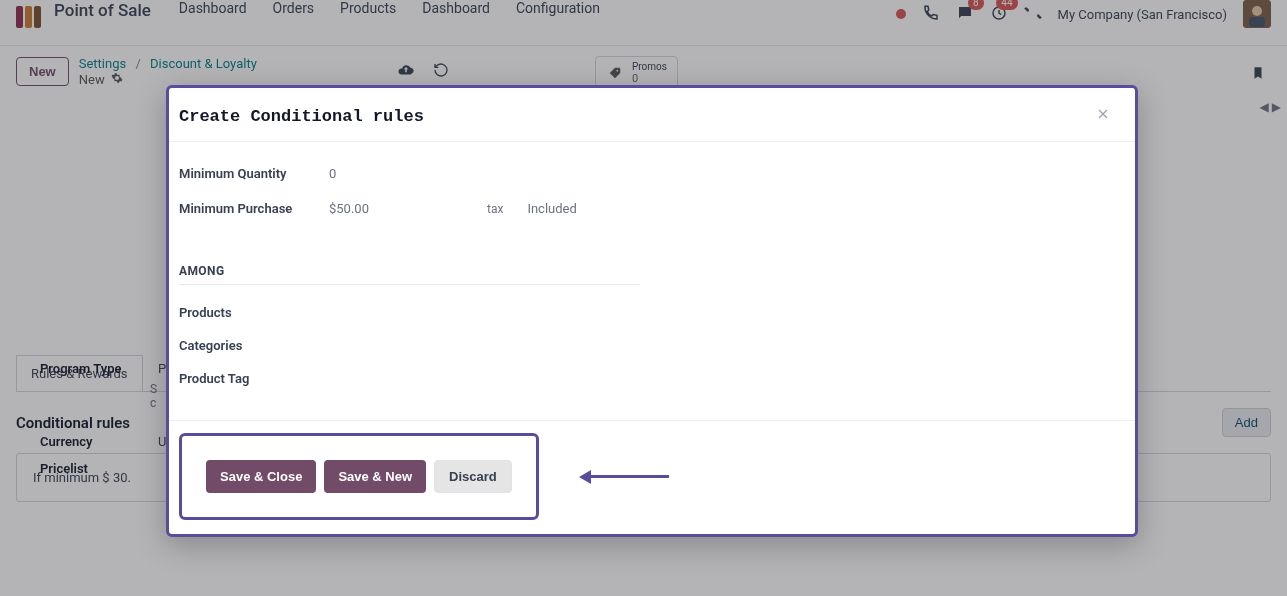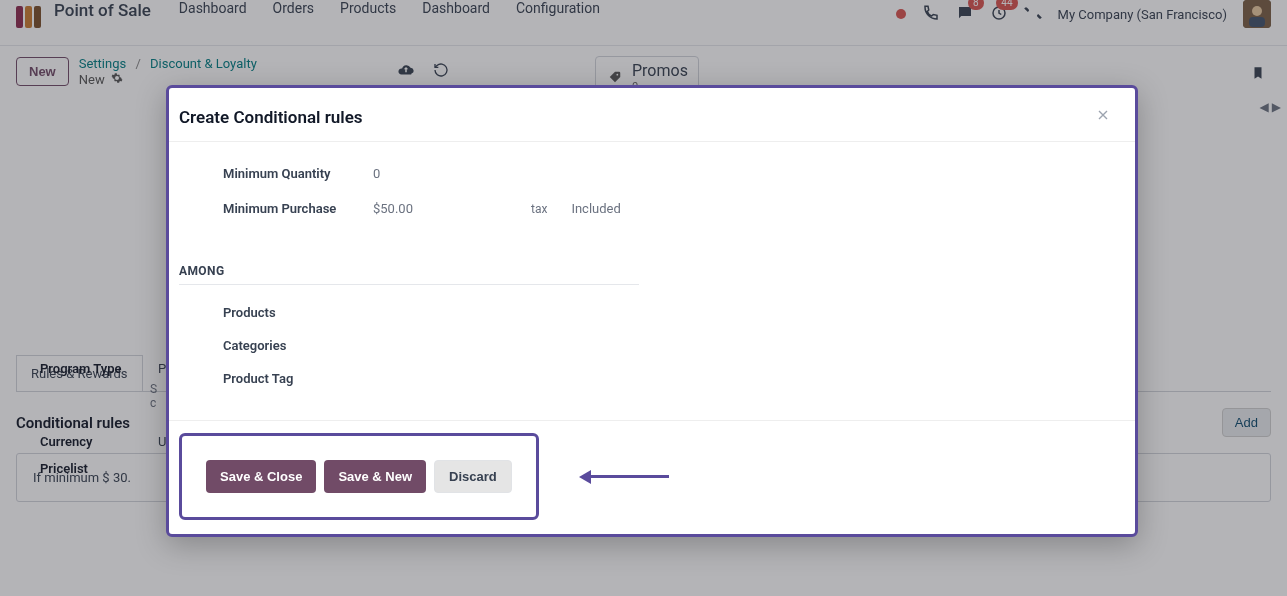--- a/index.html
+++ b/index.html
@@ -42,28 +42,28 @@
   .tab { display:inline-block; padding:10px 14px; border:1px solid #d1d5db; border-bottom:none; background:#fff; font-size:13px; }
   .section-row { display:flex; align-items:center; padding:16px 0; }
   .section-title { font-weight:600; color:#111827; font-size:15px; }
   .btn-add { margin-left:auto; background:#e9ecef; border:1px solid #d0d0d0; color:#0c4a6e; padding:6px 12px; border-radius:4px; font-size:13px; }
   .rule-box { border:1px solid #d1d5db; border-radius:3px; padding:16px; font-size:13px; color:#374151; }
 
   
   .scrim { position:absolute; inset:0; background:rgba(40,40,50,0.35); }
 
   .modal { position:absolute; left:166px; top:85px; width:972px; background:#fff; border:3px solid #5a4b9c; border-radius:6px; box-shadow:0 8px 30px rgba(0,0,0,0.25); }
-  .modal-header { display:flex; align-items:center; padding:18px 24px 14px 10px; border-bottom:1px solid #eee; }
+  .modal-header { display:flex; align-items:center; padding:18px 24px 14px 10px; border-bottom:1px solid #eee;font-family:Liberation Mono, monospace; }
   .modal-title { font-size:17px; font-weight:600; color:#111827; }
   .modal-close { margin-left:auto; color:#9ca3af; font-size:18px; cursor:pointer; }
 
   .modal-body { padding: 18px 10px 22px 10px; }
   .group-label { font-size:12px; font-weight:700; color:#374151; letter-spacing:0.4px; border-bottom:1px solid #e5e7eb; padding-bottom:6px; margin-bottom:14px; width:460px; }
   .mfield { display:flex; align-items:center; gap:20px; padding:6px 0 14px 0; font-size:13px; }
-  .mfield .ml { width:130px; font-weight:600; color:#374151;margin-left:44px; }
+  .mfield .ml { width:130px; font-weight:600; color:#374151; }
   .mfield .mv { color:#6b7280; }
   .tax-label { margin-left:98px; color:#6b7280; font-size:12px; }
   .tax-val { color:#6b7280; font-size:13px; margin-left:4px; }
   .among-block { margin-top:34px; }
   .among-block .mfield { padding:6px 0 12px 0; }
 
   .modal-footer { border-top:1px solid #eee; padding:12px 10px 14px 10px; display:flex; align-items:center; gap:10px; }
   .footer-box { border:3px solid #5a4b9c; border-radius:6px; padding:24px; display:flex; gap:8px; }
   .btn-primary { background:#714b67; color:#fff; border:none; padding:8px 14px; border-radius:4px; font-size:13px; font-weight:600; }
   .btn-secondary { background:#e5e5e5; border:1px solid #e1e3e6; color:#374151; padding:8px 14px; border-radius:4px; font-size:13px; font-weight:600; }
@@ -158,21 +158,21 @@
       </svg>
   </span>
 </div>
 
 <div class="promo-chip">
   <svg width="18" height="14" viewBox="0 0 24 24" fill="#555">
       <path d="M21 12l-9 9-9-9 9-9h7a2 2 0 0 1 2 2v7z"></path>
       <circle cx="16" cy="8" r="1.5" fill="#fff"></circle>
     </svg>
   <div>
-    <div style="font-size:16px;">Promos</div>
+    <div style="font-size:10px;">Promos</div>
     <div class="pcount">0</div>
   </div>
 </div>
 
 <span class="bookmark">
   <svg width="14" height="18" viewBox="0 0 24 24" fill="currentColor">
       <path d="M6 2h12v20l-6-4-6 4V2z"></path>
     </svg>
 </span>
 

